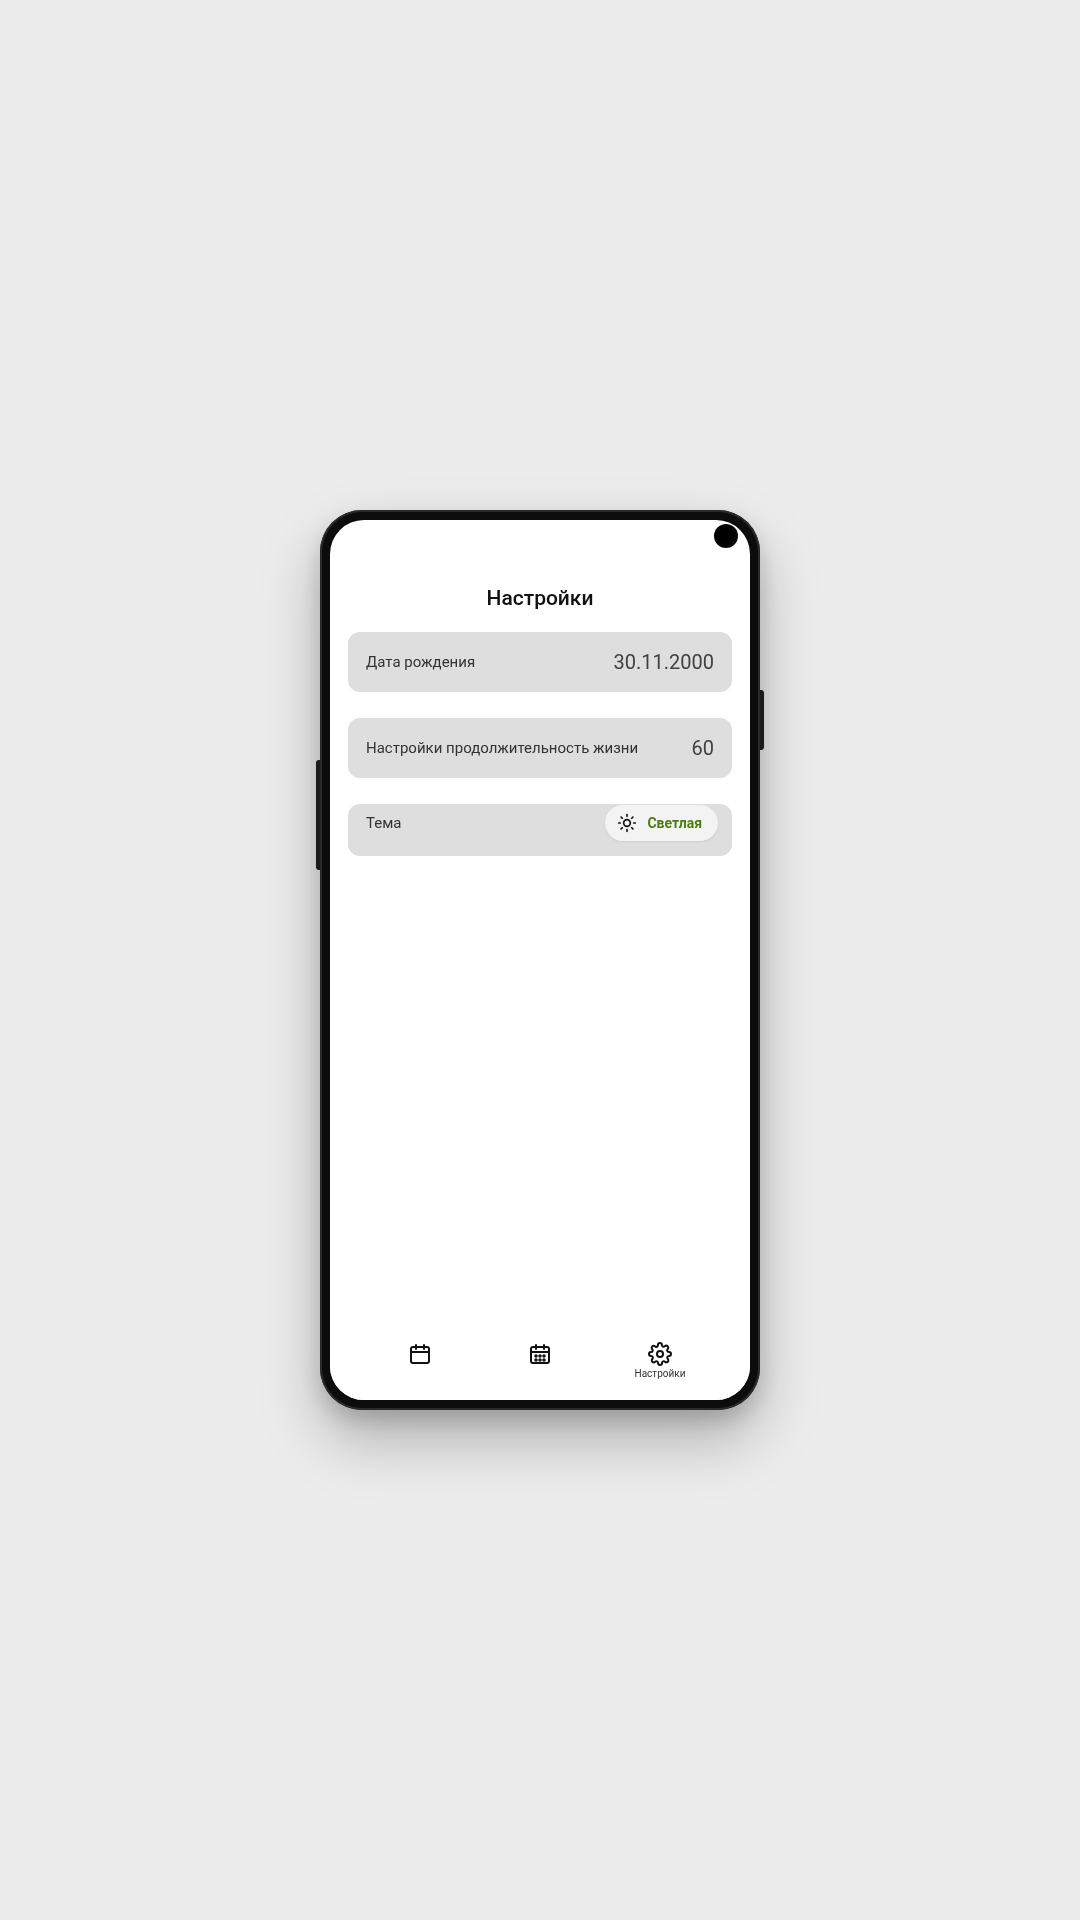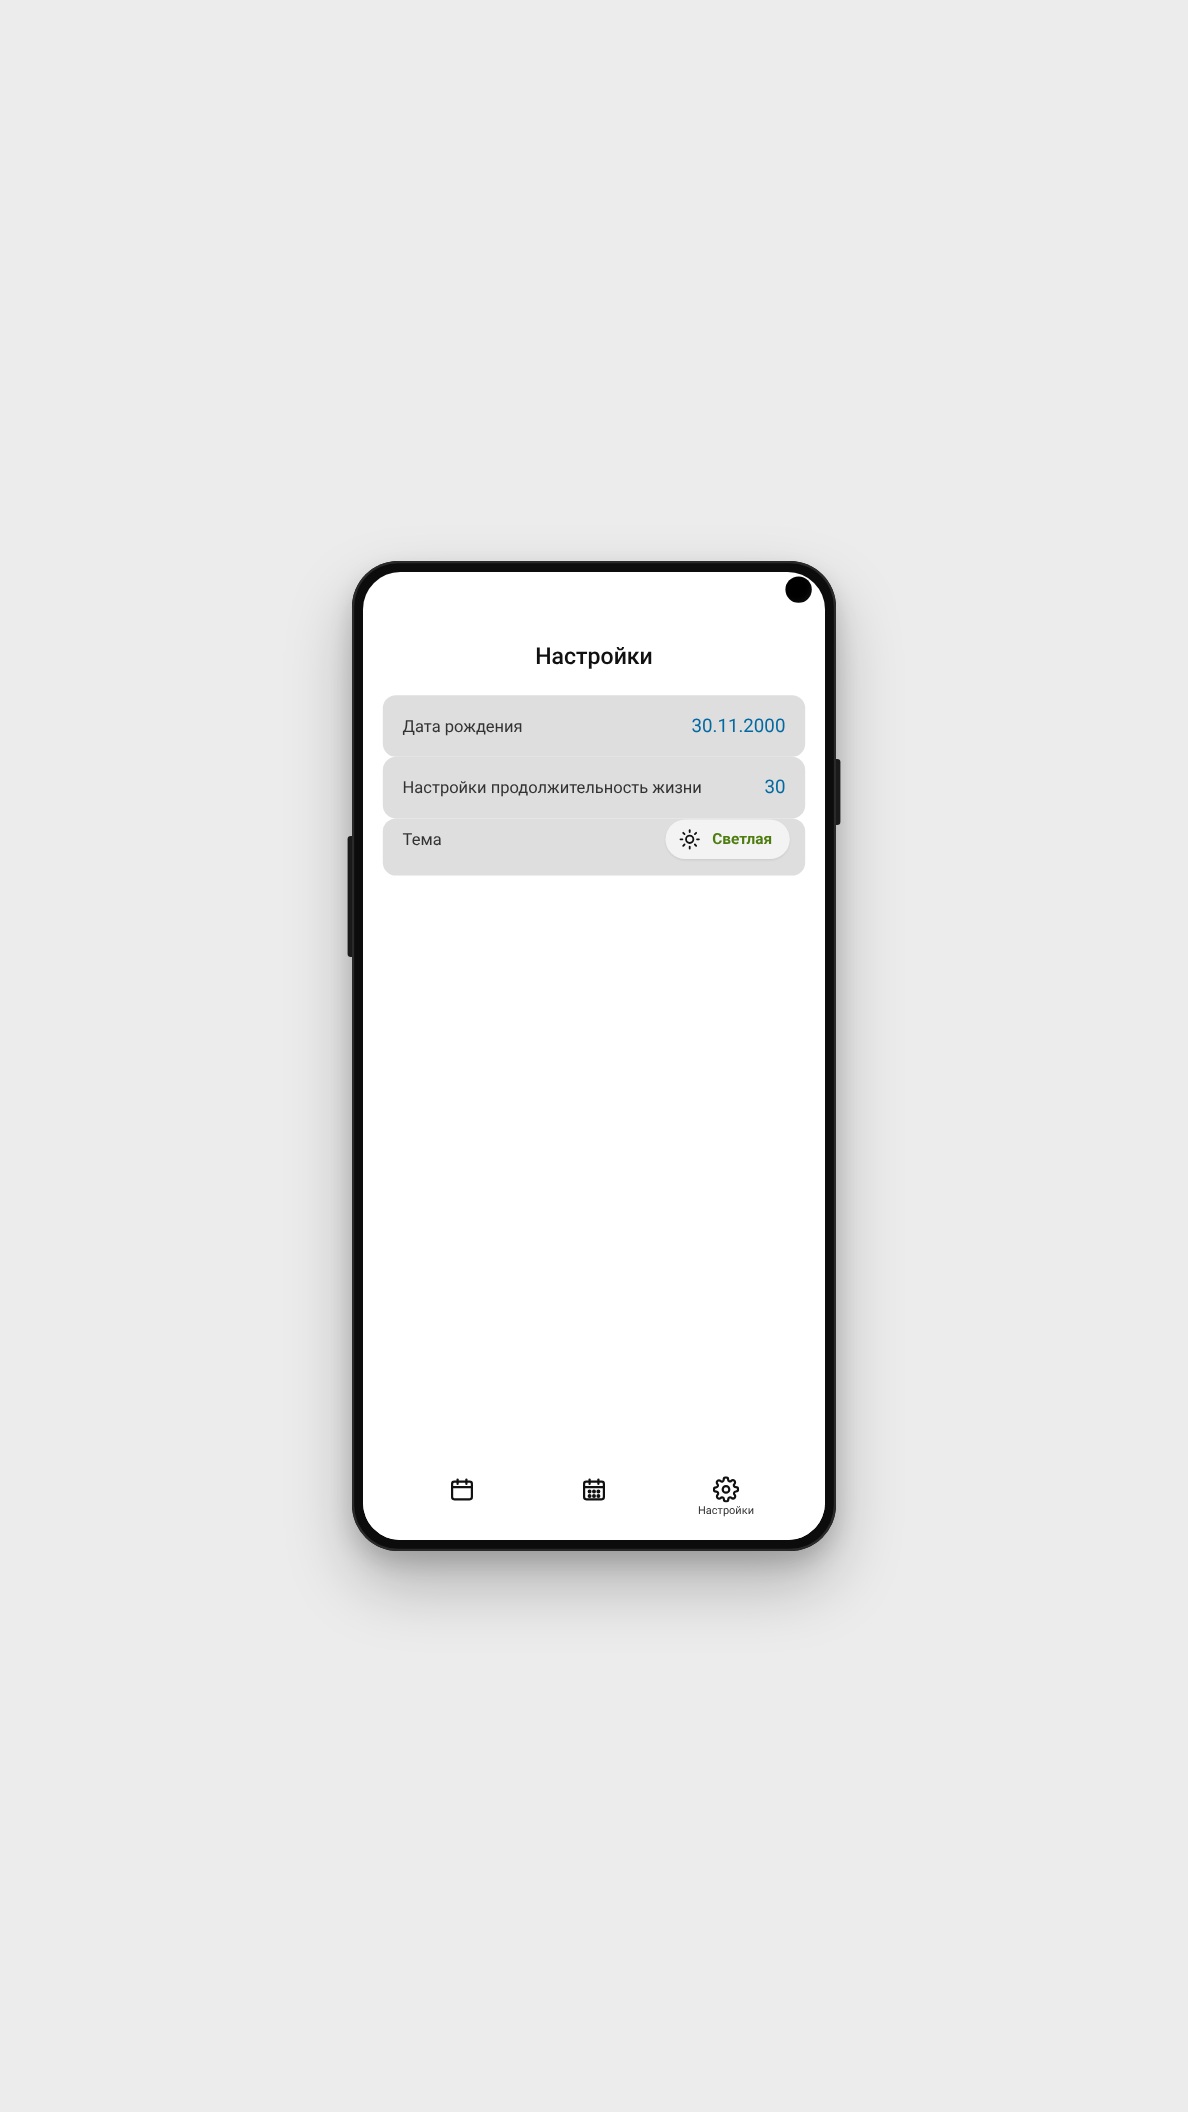--- a/index.html
+++ b/index.html
@@ -97,36 +97,36 @@
       margin-bottom: 22px;
     }
 
     .setting-row {
       background: #dedede;
       border-radius: 12px;
       padding: 18px 18px;
       display: flex;
       align-items: center;
       justify-content: space-between;
-      margin-bottom: 0;
+      margin-bottom: 26px;
       min-height: 52px;
     }
 
     .setting-row.theme-row {
       padding: 0 14px 14px 18px;
     }
 
     .setting-label {
       font-size: 15px;
       color: #333;
     }
 
     .setting-value {
-      font-size: 17px;
-      color: #0369a1;
+      font-size: 20px;
+      color: #404040;
     }
 
     .theme-chip {
       display: flex;
       align-items: center;
       gap: 10px;
       background: #f3f3f3;
       border-radius: 22px;
       padding: 8px 16px 8px 12px;
       box-shadow: 0 1px 2px rgba(0,0,0,0.08);
@@ -197,21 +197,21 @@
     <div class="content">
       <h1 class="page-title">Настройки</h1>
 
       <div class="setting-row">
         <span class="setting-label">Дата рождения</span>
         <span class="setting-value">30.11.2000</span>
       </div>
 
       <div class="setting-row">
         <span class="setting-label">Настройки продолжительность жизни</span>
-        <span class="setting-value">30</span>
+        <span class="setting-value">60</span>
       </div>
 
       <div class="setting-row theme-row">
         <span class="setting-label">Тема</span>
         <div class="theme-chip">
           <span class="icon">
             <svg width="20" height="20" viewBox="0 0 24 24" fill="none" stroke="currentColor" stroke-width="2" stroke-linecap="round">
               <circle cx="12" cy="12" r="4"></circle>
               <line x1="12" y1="2" x2="12" y2="4"></line>
               <line x1="12" y1="20" x2="12" y2="22"></line>

